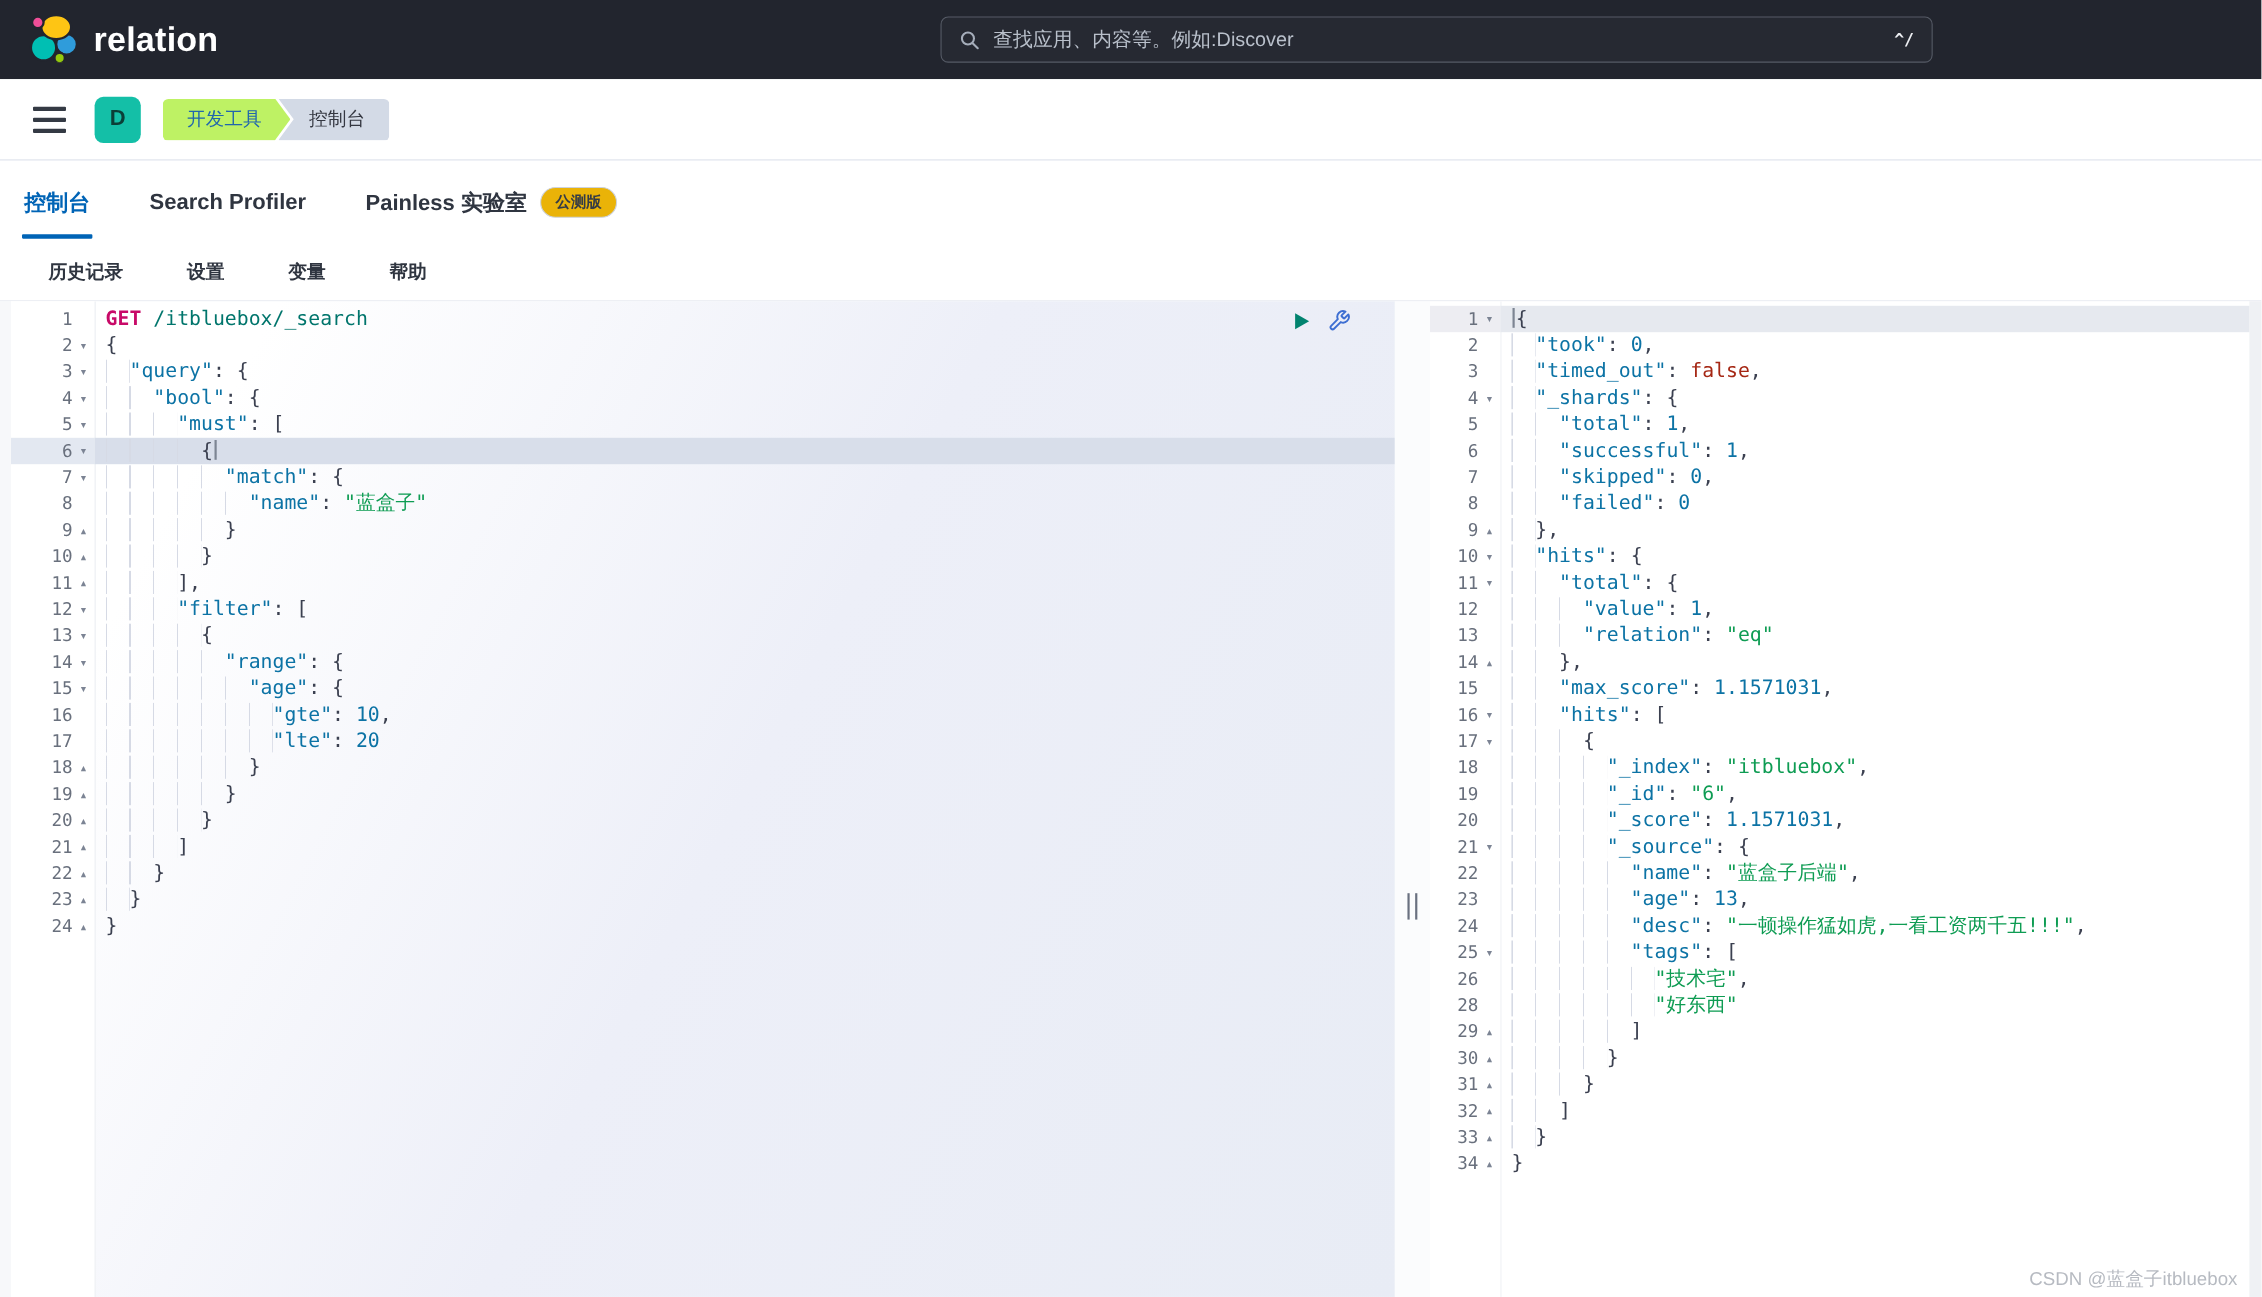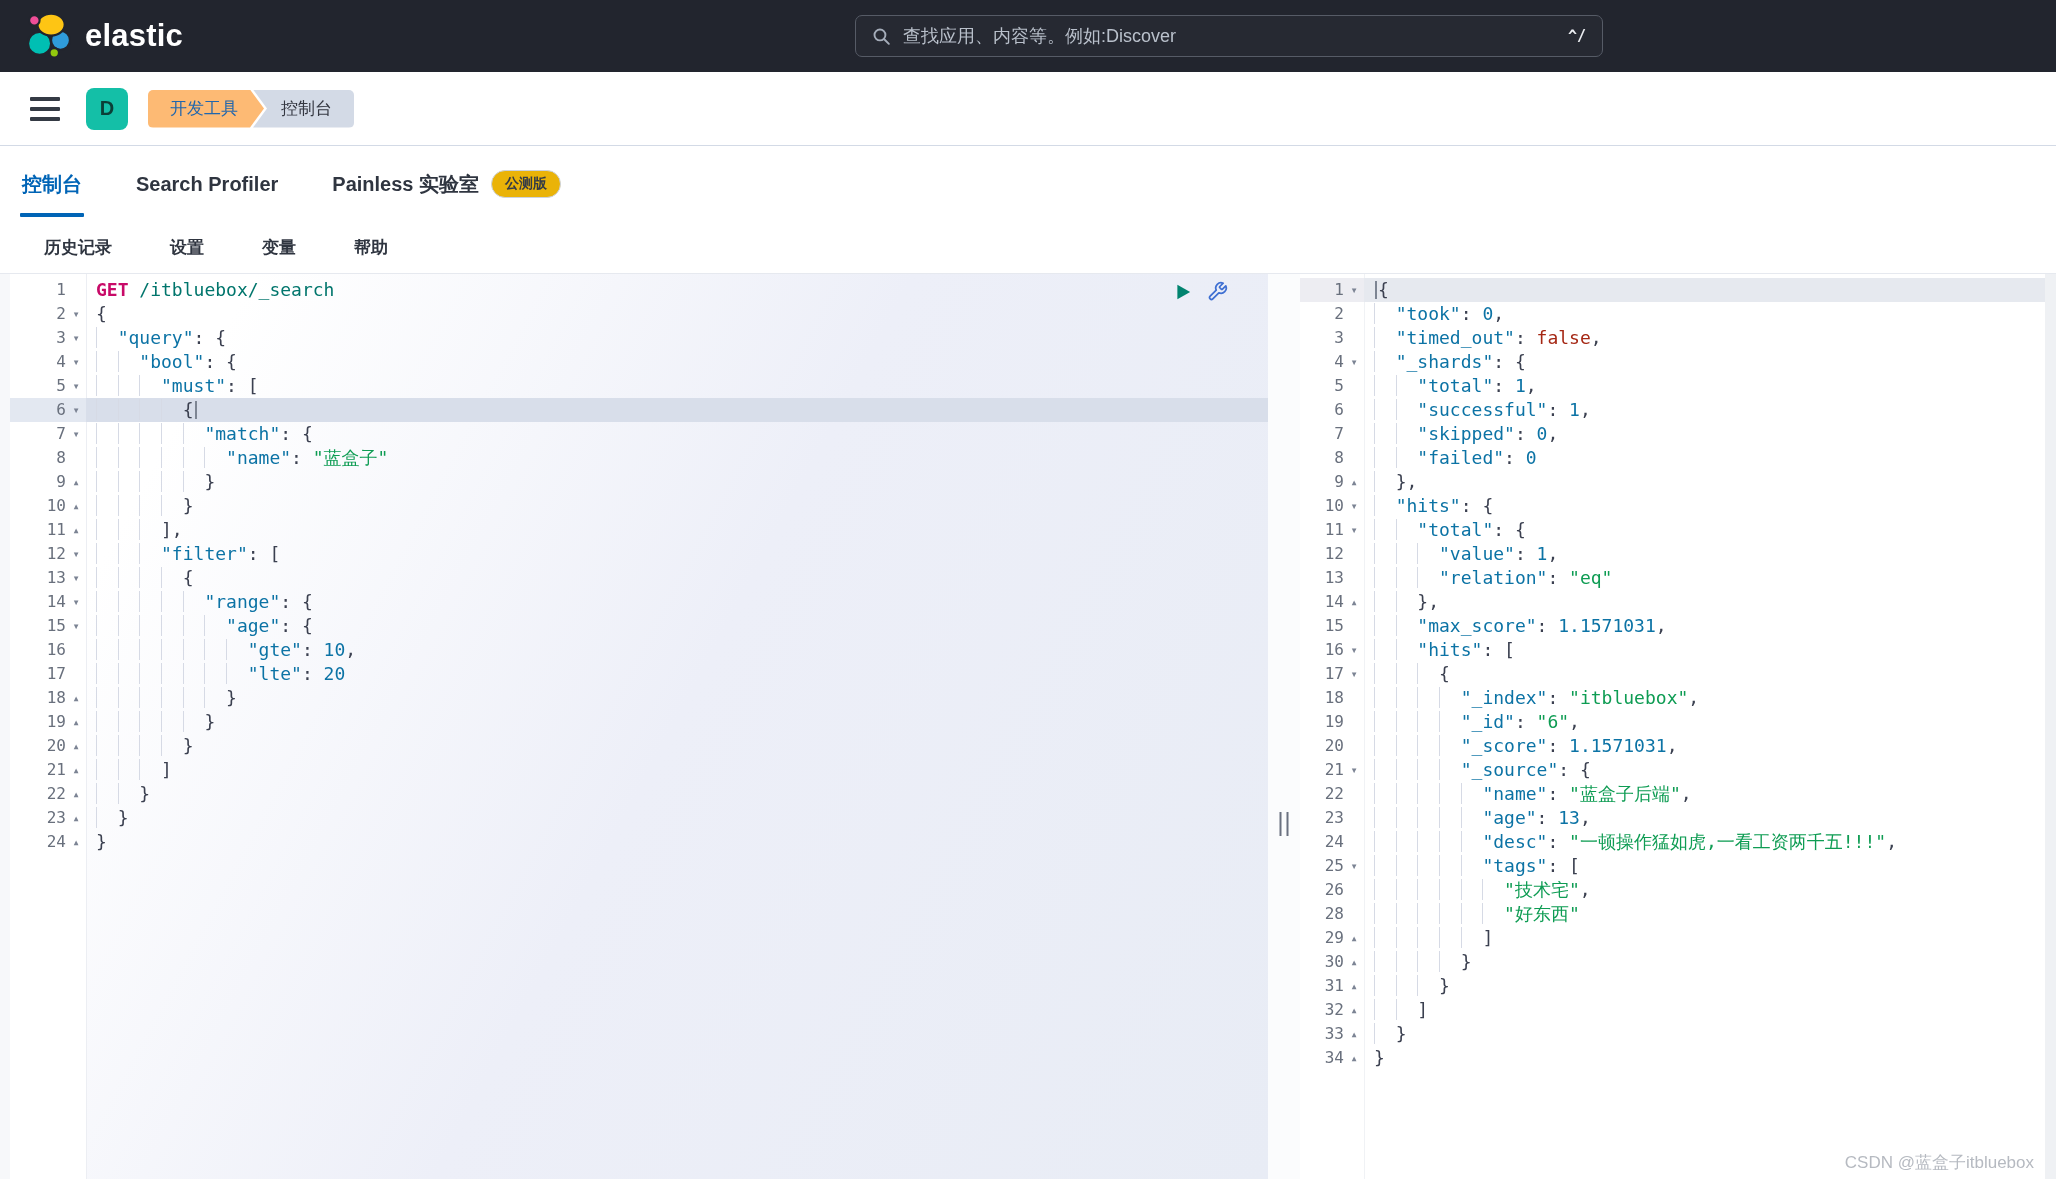--- a/index.html
+++ b/index.html
@@ -5,33 +5,33 @@
   html,body{margin:0;padding:0;}
   body{
     width:2056px;height:1179px;position:relative;overflow:hidden;
     background:#ffffff;font-family:"Liberation Sans",sans-serif;
     -webkit-font-smoothing:antialiased;
   }
   
   .hdr{position:absolute;top:0;left:0;right:0;height:72px;background:#22252e;display:flex;align-items:center;}
   .brand{display:flex;align-items:center;gap:13px;margin-left:26px;}
   .brand-name{color:#ffffff;font-size:31px;font-weight:600;letter-spacing:.2px;}
-  .searchbar{position:absolute;left:855px;top:15px;width:748px;height:42px;box-sizing:border-box;
+  .searchbar{position:absolute;left:855px;top:15px;width:902px;height:42px;box-sizing:border-box;
     border:1px solid #565b66;border-radius:7px;background:#262932;display:flex;align-items:center;padding:0 16px;}
   .searchbar .ph{color:#b9c0cb;font-size:18px;margin-left:12px;flex:1;white-space:nowrap;overflow:hidden;}
   .kbd{color:#eceef2;font-family:"DejaVu Sans Mono",monospace;font-size:15px;font-weight:bold;}
   
   .navbar{position:absolute;top:72px;left:0;right:0;height:73px;background:#ffffff;border-bottom:1px solid #d3dae6;display:flex;align-items:center;}
   .burger{margin-left:30px;width:30px;display:flex;flex-direction:column;gap:6px;cursor:pointer;background:none;border:none;padding:0;}
   .burger i{display:block;height:4px;background:#343a44;border-radius:1px;}
   .space-badge{margin-left:26px;width:42px;height:42px;border-radius:8px;background:#14bfa7;color:#0b3f37;
     display:flex;align-items:center;justify-content:center;font-size:20px;font-weight:700;}
   .crumbs{display:flex;align-items:center;margin-left:20px;}
   .crumb{height:38px;line-height:38px;font-size:17px;padding:0 22px;box-sizing:border-box;white-space:nowrap;}
-  .crumb-first{background:#fdba74;color:#2066ad;padding-right:26px;position:relative;z-index:2;
+  .crumb-first{background:#bef264;color:#2066ad;padding-right:26px;position:relative;z-index:2;
     clip-path:polygon(0 0,calc(100% - 14px) 0,100% 50%,calc(100% - 14px) 100%,0 100%);border-radius:5px 0 0 5px;}
   .crumb-last{background:#d3dae6;color:#343741;margin-left:-11px;padding-left:28px;
     clip-path:polygon(0 0,100% 0,100% 100%,0 100%,14px 50%);border-radius:0 5px 5px 0;}
   
   .tabsrow{position:absolute;top:146px;left:0;right:0;height:76px;background:#ffffff;display:flex;align-items:center;padding-left:20px;column-gap:50px;}
   .tab{font-size:20px;font-weight:700;color:#2f3540;position:relative;height:100%;display:flex;align-items:center;padding:0 2px;cursor:pointer;white-space:nowrap;}
   .tab.active{color:#0064b6;}
   .tab.active::after{content:"";position:absolute;left:0;right:0;bottom:5px;height:4px;background:#0064b6;border-radius:1px;}
   .beta-badge{margin-left:12px;border:1px solid #cdd3de;border-radius:15px;padding:4px 13px;font-size:14px;font-weight:700;color:#343b46;background:#eab308;text-align:right;}
   
@@ -77,21 +77,21 @@
   <div class="brand">
     <span>
       <svg width="46" height="46" viewBox="0 0 44 44">
         <circle cx="13" cy="31" r="11" fill="#00bfb3" stroke="#22252e" stroke-width="2"></circle>
         <circle cx="33" cy="28" r="9" fill="#2f9cdb" stroke="#22252e" stroke-width="2"></circle>
         <circle cx="27" cy="40" r="4.5" fill="#93c90e" stroke="#22252e" stroke-width="2"></circle>
         <ellipse cx="24" cy="13" rx="13" ry="10.5" fill="#fec514" stroke="#22252e" stroke-width="2"></ellipse>
         <circle cx="8" cy="9" r="5" fill="#f04e98" stroke="#22252e" stroke-width="2"></circle>
       </svg>
     </span>
-    <span class="brand-name">elastic</span>
+    <span class="brand-name">relation</span>
   </div>
   <div class="searchbar">
     <span style="display:flex;">
       <svg width="19" height="19" viewBox="0 0 16 16" fill="none" stroke="#a5adba" stroke-width="1.6" stroke-linecap="round">
         <circle cx="6.7" cy="6.7" r="4.6"></circle>
           <path d="M10.3 10.3L14.2 14.2"></path>
       </svg>
     </span>
     <span class="ph">查找应用、内容等。例如:Discover</span>
     <span class="kbd">^/</span>

